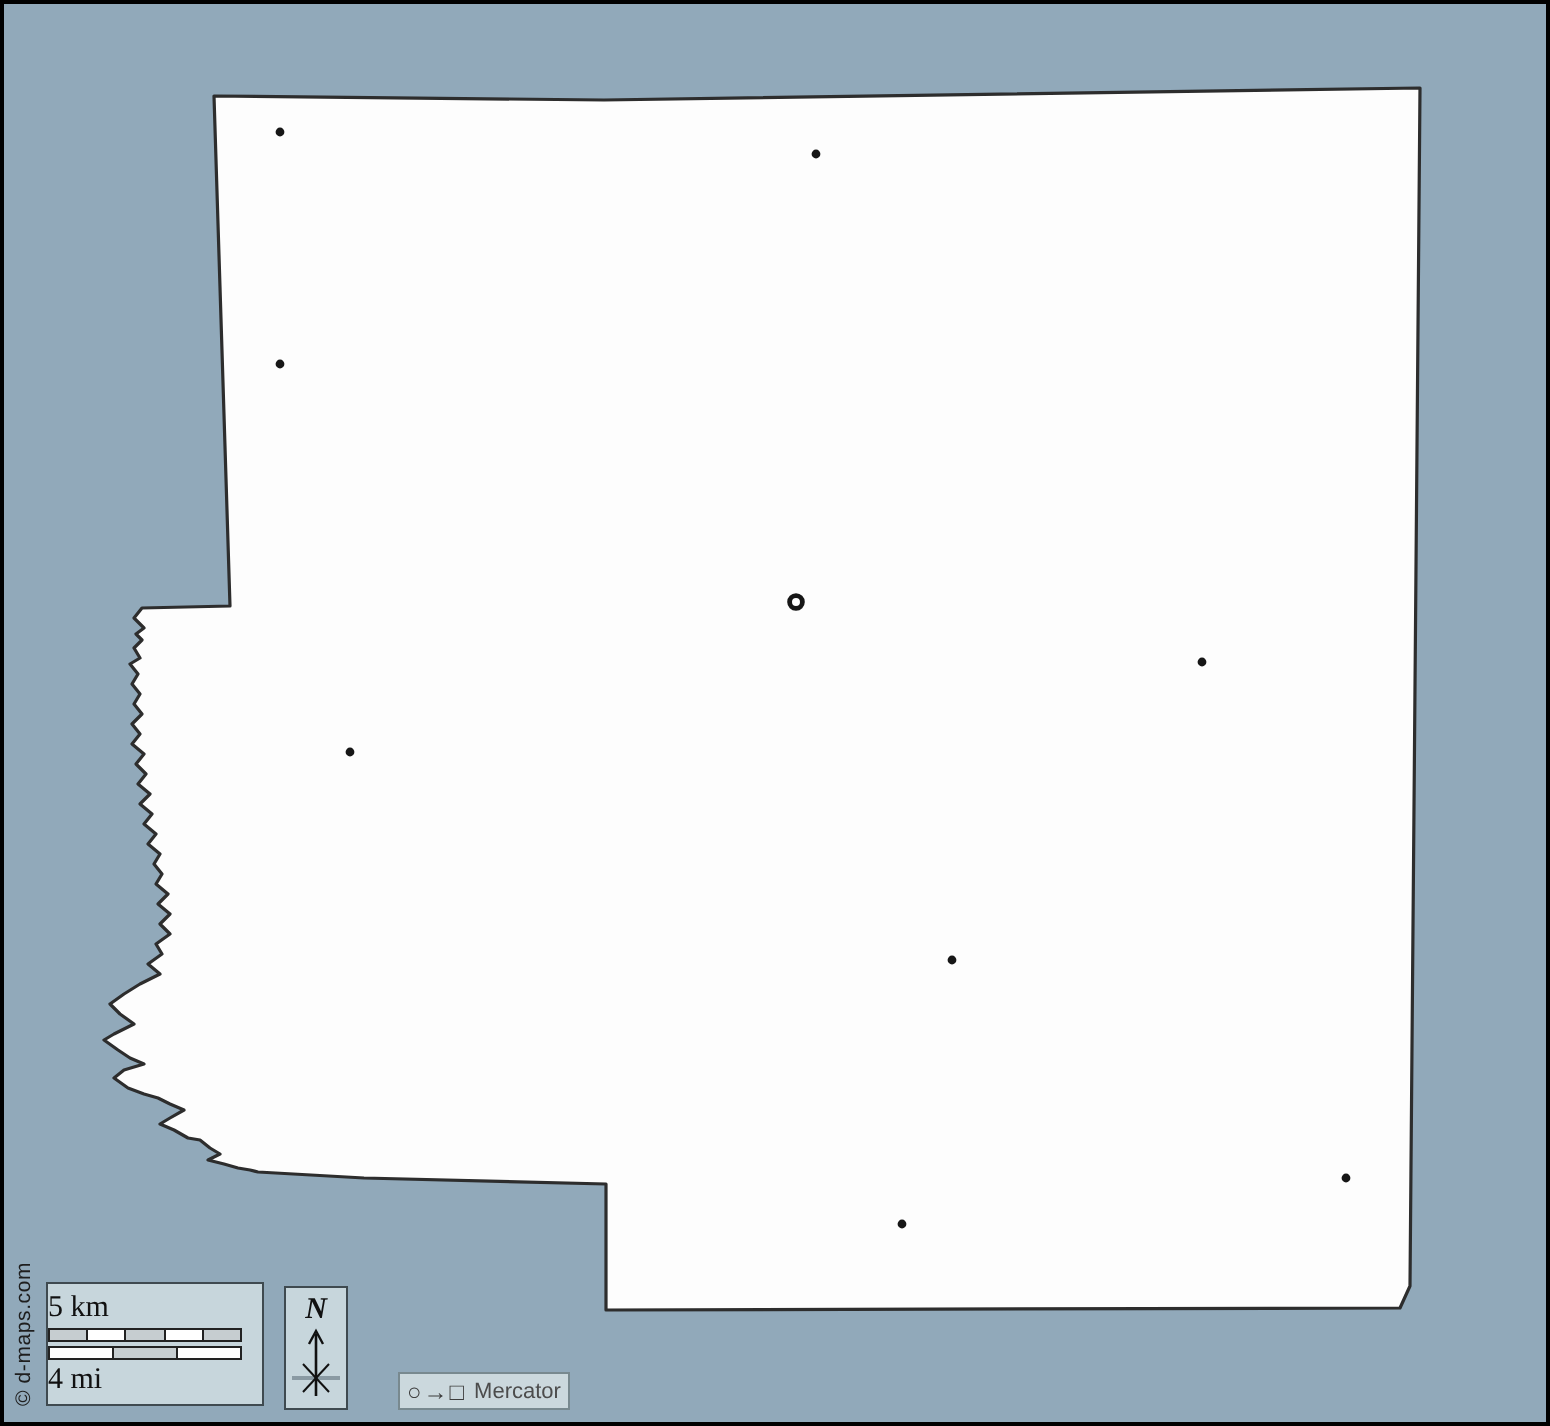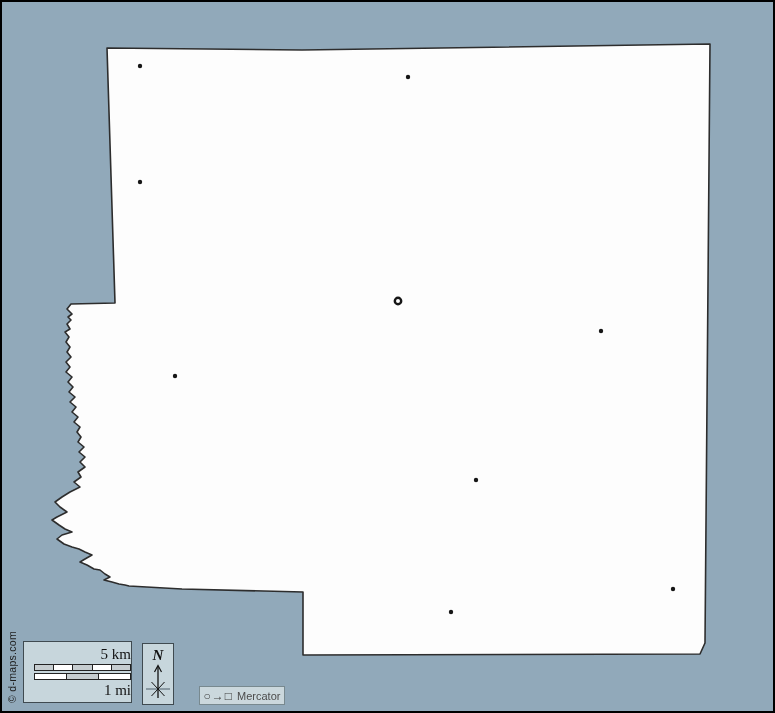--- a/index.html
+++ b/index.html
@@ -11,21 +11,21 @@
     background:#91a9ba;
     overflow:hidden;
     font-family:"Liberation Sans", sans-serif;
   }
   .map-svg{position:absolute;left:0;top:0;}
 
   
   .scalebox{
     position:absolute;left:21px;top:639px;width:109px;height:62px;
     box-sizing:border-box;border:1px solid #3f4a50;background:#c7d6dc;
-    display:flex;flex-direction:column;align-items:flex-end;justify-content:center;
+    display:flex;flex-direction:column;align-items:flex-start;justify-content:center;
     gap:2px;padding:2px 0;
   }
   .scale-label{
     font-family:"Liberation Serif", serif;
     font-size:15px;color:#111;line-height:16px;
   }
   .bar{
     width:97px;height:7px;box-sizing:border-box;border:1px solid #222;
     display:flex;background:#fff;
   }
@@ -95,21 +95,21 @@
         <div class="seg" style="background: rgb(255, 255, 255);"></div>
         <div class="seg" style="background: rgb(198, 205, 208);"></div>
         <div class="seg" style="background: rgb(255, 255, 255);"></div>
         <div class="seg" style="background: rgb(198, 205, 208);"></div>
       </div>
     <div class="bar" id="mi-bar">
         <div class="seg" style="background: rgb(255, 255, 255);"></div>
         <div class="seg" style="background: rgb(198, 205, 208);"></div>
         <div class="seg" style="background: rgb(255, 255, 255);"></div>
       </div>
-    <div class="scale-label">1 mi</div>
+    <div class="scale-label">4 mi</div>
   </div>
 
   <div class="northbox">
     <div class="north-n">N</div>
     <svg width="26" height="38" viewBox="0 0 26 38">
       <line x1="1" y1="26" x2="25" y2="26" stroke="#8a9aa3" stroke-width="2"></line>
       <line x1="6.5" y1="19" x2="19.5" y2="33" stroke="#111" stroke-width="1"></line>
       <line x1="19.5" y1="19" x2="6.5" y2="33" stroke="#111" stroke-width="1"></line>
       <line x1="13" y1="4" x2="13" y2="35" stroke="#111" stroke-width="1.3"></line>
       <polyline points="9.5,9 13,2.5 16.5,9" fill="none" stroke="#111" stroke-width="1.2"></polyline>

